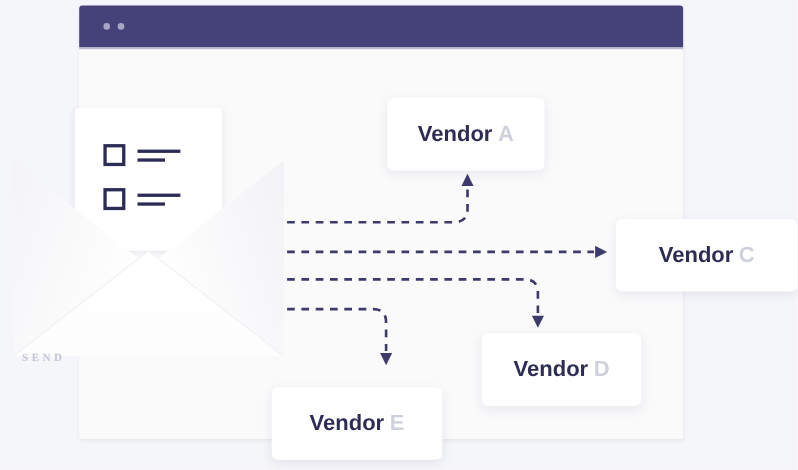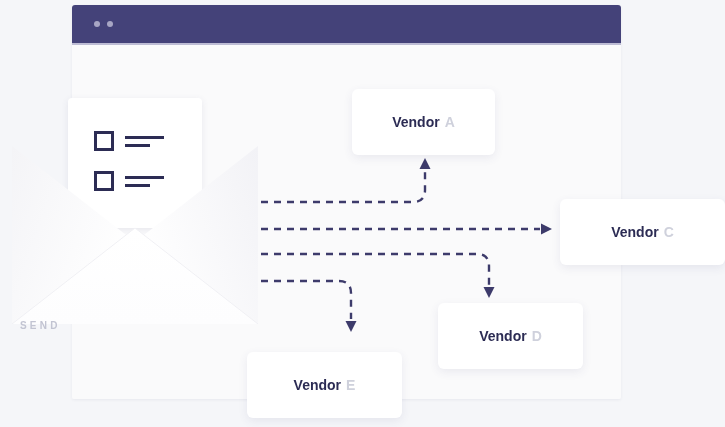--- a/index.html
+++ b/index.html
@@ -141,32 +141,33 @@
   }
 
   .send-label {
     position: absolute;
     left: 20px;
     top: 320px;
     font-size: 10px;
     font-weight: 700;
     letter-spacing: 3.2px;
     color: #c2c4d2;
+    font-family: Liberation Serif, serif;
   }
 
   
   .vendor-card {
     position: absolute;
     background: #ffffff;
     border-radius: 6px;
     box-shadow: 0 3px 10px rgba(68, 66, 121, 0.09);
     display: flex;
     align-items: center;
     justify-content: center;
-    font-size: 14px;
+    font-size: 20px;
     font-weight: 700;
     color: #2c2c54;
     white-space: nowrap;
   }
   .vendor-card .letter {
     color: #cfd1dc;
     margin-left: 5px;
     font-weight: 700;
   }
   #card-a { left: 352px; top: 89px;  width: 143px; height: 66px; }

